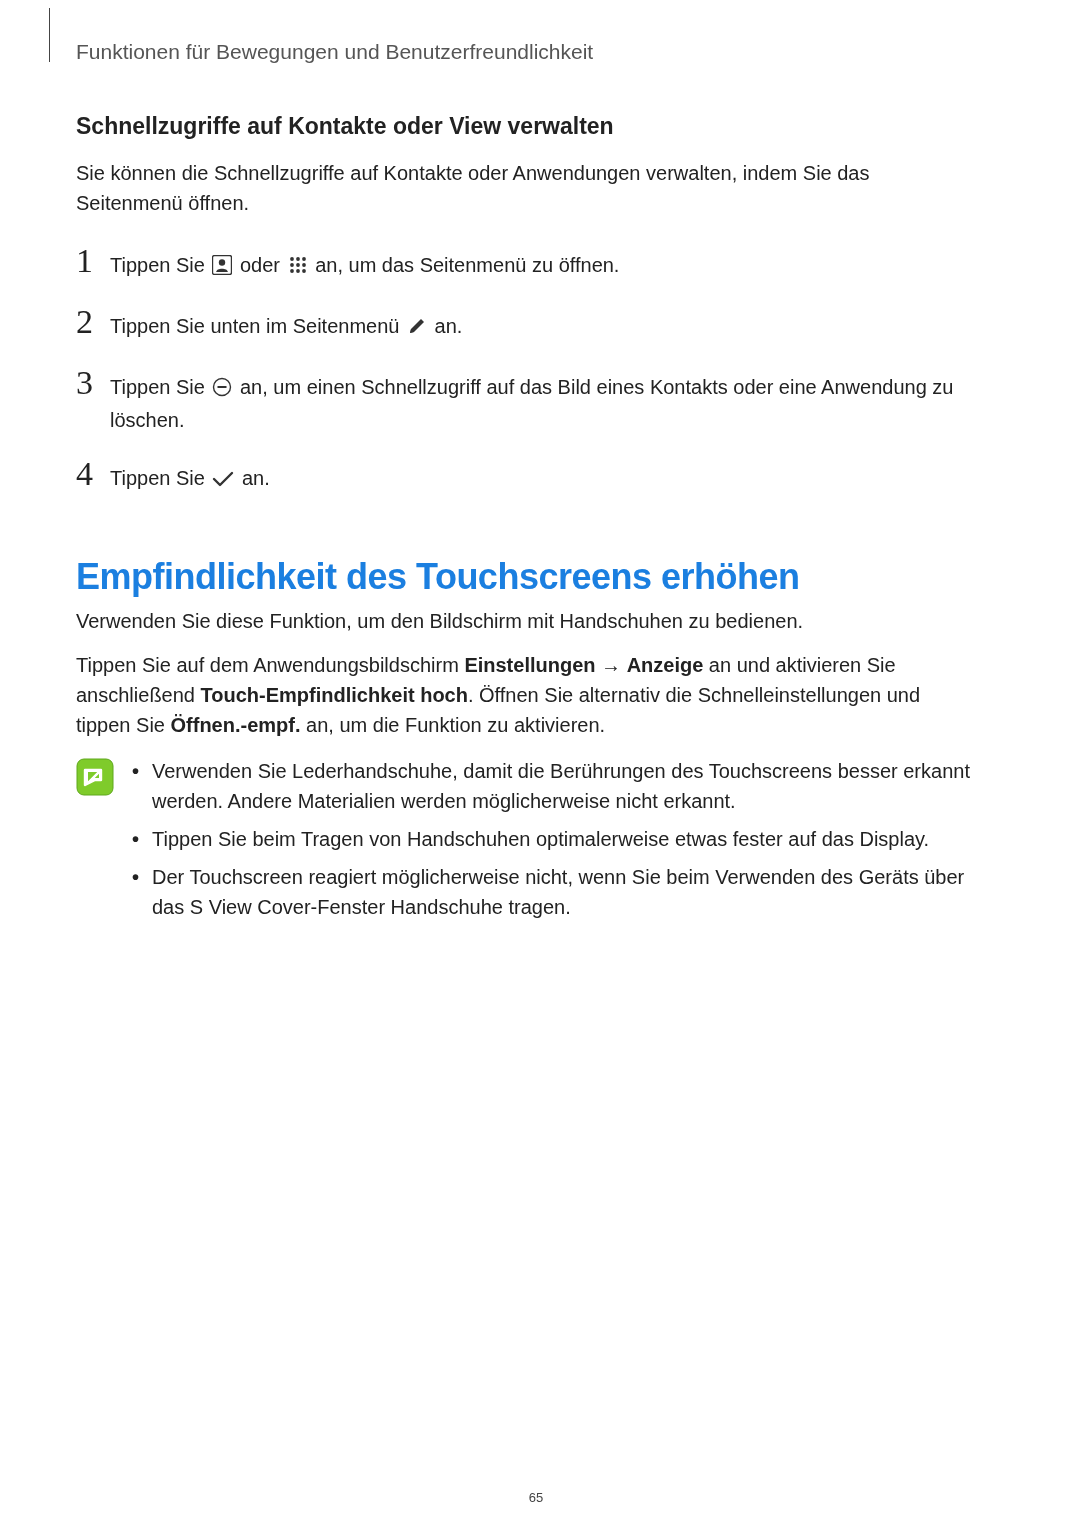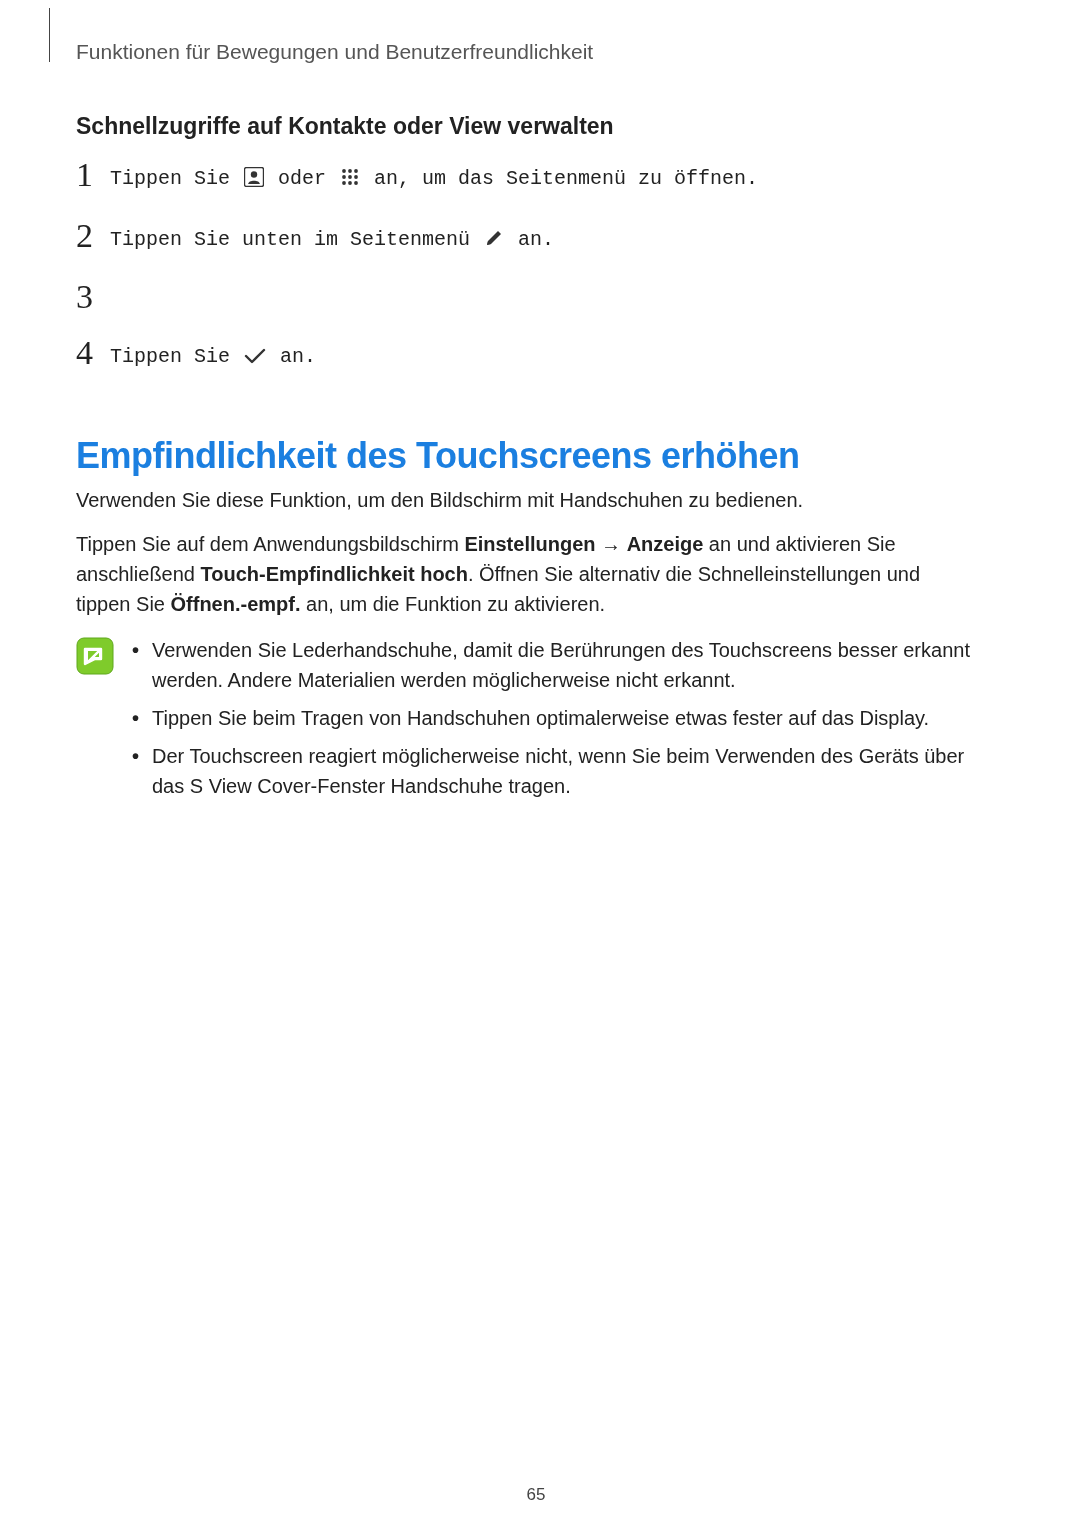--- a/index.html
+++ b/index.html
@@ -70,21 +70,20 @@
   }
   .step-body {
     flex: 1;
     padding-top: 6px;
   }
   .step-body p {
     margin: 0 0 14px 0;
   }
   .step-body p:last-child {
     margin-bottom: 0;
-    font-family: Liberation Mono, monospace;
   }
   .inline-icon {
     display: inline-block;
     vertical-align: -3px;
     margin: 0 2px;
   }
   .section-title {
     font-size: 36px;
     font-weight: 600;
     color: #1B7FE0;
@@ -122,38 +121,39 @@
     font-weight: 700;
   }
   .note-text {
     flex: 1;
   }
   .page-number {
     position: absolute;
     bottom: 30px;
     width: 1072px;
     text-align: center;
-    font-size: 17px;
+    font-size: 13px;
     color: #444;
   }
   b { font-weight: 600; }
 </style>
 </head>
 <body>
 
 <div class="page">
 
   <div class="left-rule"></div>
 
   <div class="chapter-title">Funktionen für Bewegungen und Benutzerfreundlichkeit</div>
 
   <div class="content">
 
     <div class="subheading">Schnellzugriffe auf Kontakte oder View verwalten</div>
 
+    <div class="intro">Sie können die Schnellzugriffe auf Kontakte oder Anwendungen verwalten, indem Sie das Seitenmenü öffnen.</div>
 
     <div class="step">
       <div class="step-num">1</div>
       <div class="step-body">
         <p>
           <span>Tippen Sie </span><span class="inline-icon"><svg width="20" height="20" viewBox="0 0 20 20">
                 <rect x="0.5" y="0.5" width="19" height="19" rx="2" fill="none" stroke="#333" stroke-width="1.4"></rect>
                 <circle cx="10" cy="7.5" r="3.2" fill="#333"></circle>
                 <path d="M4.2 17 C4.2 12.5 15.8 12.5 15.8 17 Z" fill="#333"></path>
               </svg></span><span> oder </span><span class="inline-icon"><svg width="20" height="20" viewBox="0 0 20 20">
@@ -181,20 +181,26 @@
                 <path d="M3 17 L4 13 L14 3 L17 6 L7 16 Z" fill="#333"></path>
                 <path d="M3 17 L4 13 L7 16 Z" fill="#333"></path>
               </svg></span><span> an.</span>
         </p>
       </div>
     </div>
 
     <div class="step">
       <div class="step-num">3</div>
       <div class="step-body">
+        <p>
+          <span>Tippen Sie </span><span class="inline-icon"><svg width="20" height="20" viewBox="0 0 20 20">
+                <circle cx="10" cy="10" r="8.5" fill="none" stroke="#333" stroke-width="1.4"></circle>
+                <rect x="5.5" y="9" width="9" height="2" fill="#333"></rect>
+              </svg></span><span> an, um einen Schnellzugriff auf das Bild eines Kontakts oder eine Anwendung zu löschen.</span>
+        </p>
       </div>
     </div>
 
     <div class="step">
       <div class="step-num">4</div>
       <div class="step-body">
         <p>
           <span>Tippen Sie </span><span class="inline-icon"><svg width="22" height="18" viewBox="0 0 22 18">
                 <path d="M2 9 L8 15 L20 3" fill="none" stroke="#333" stroke-width="2.4" stroke-linecap="round" stroke-linejoin="round"></path>
               </svg></span><span> an.</span>

